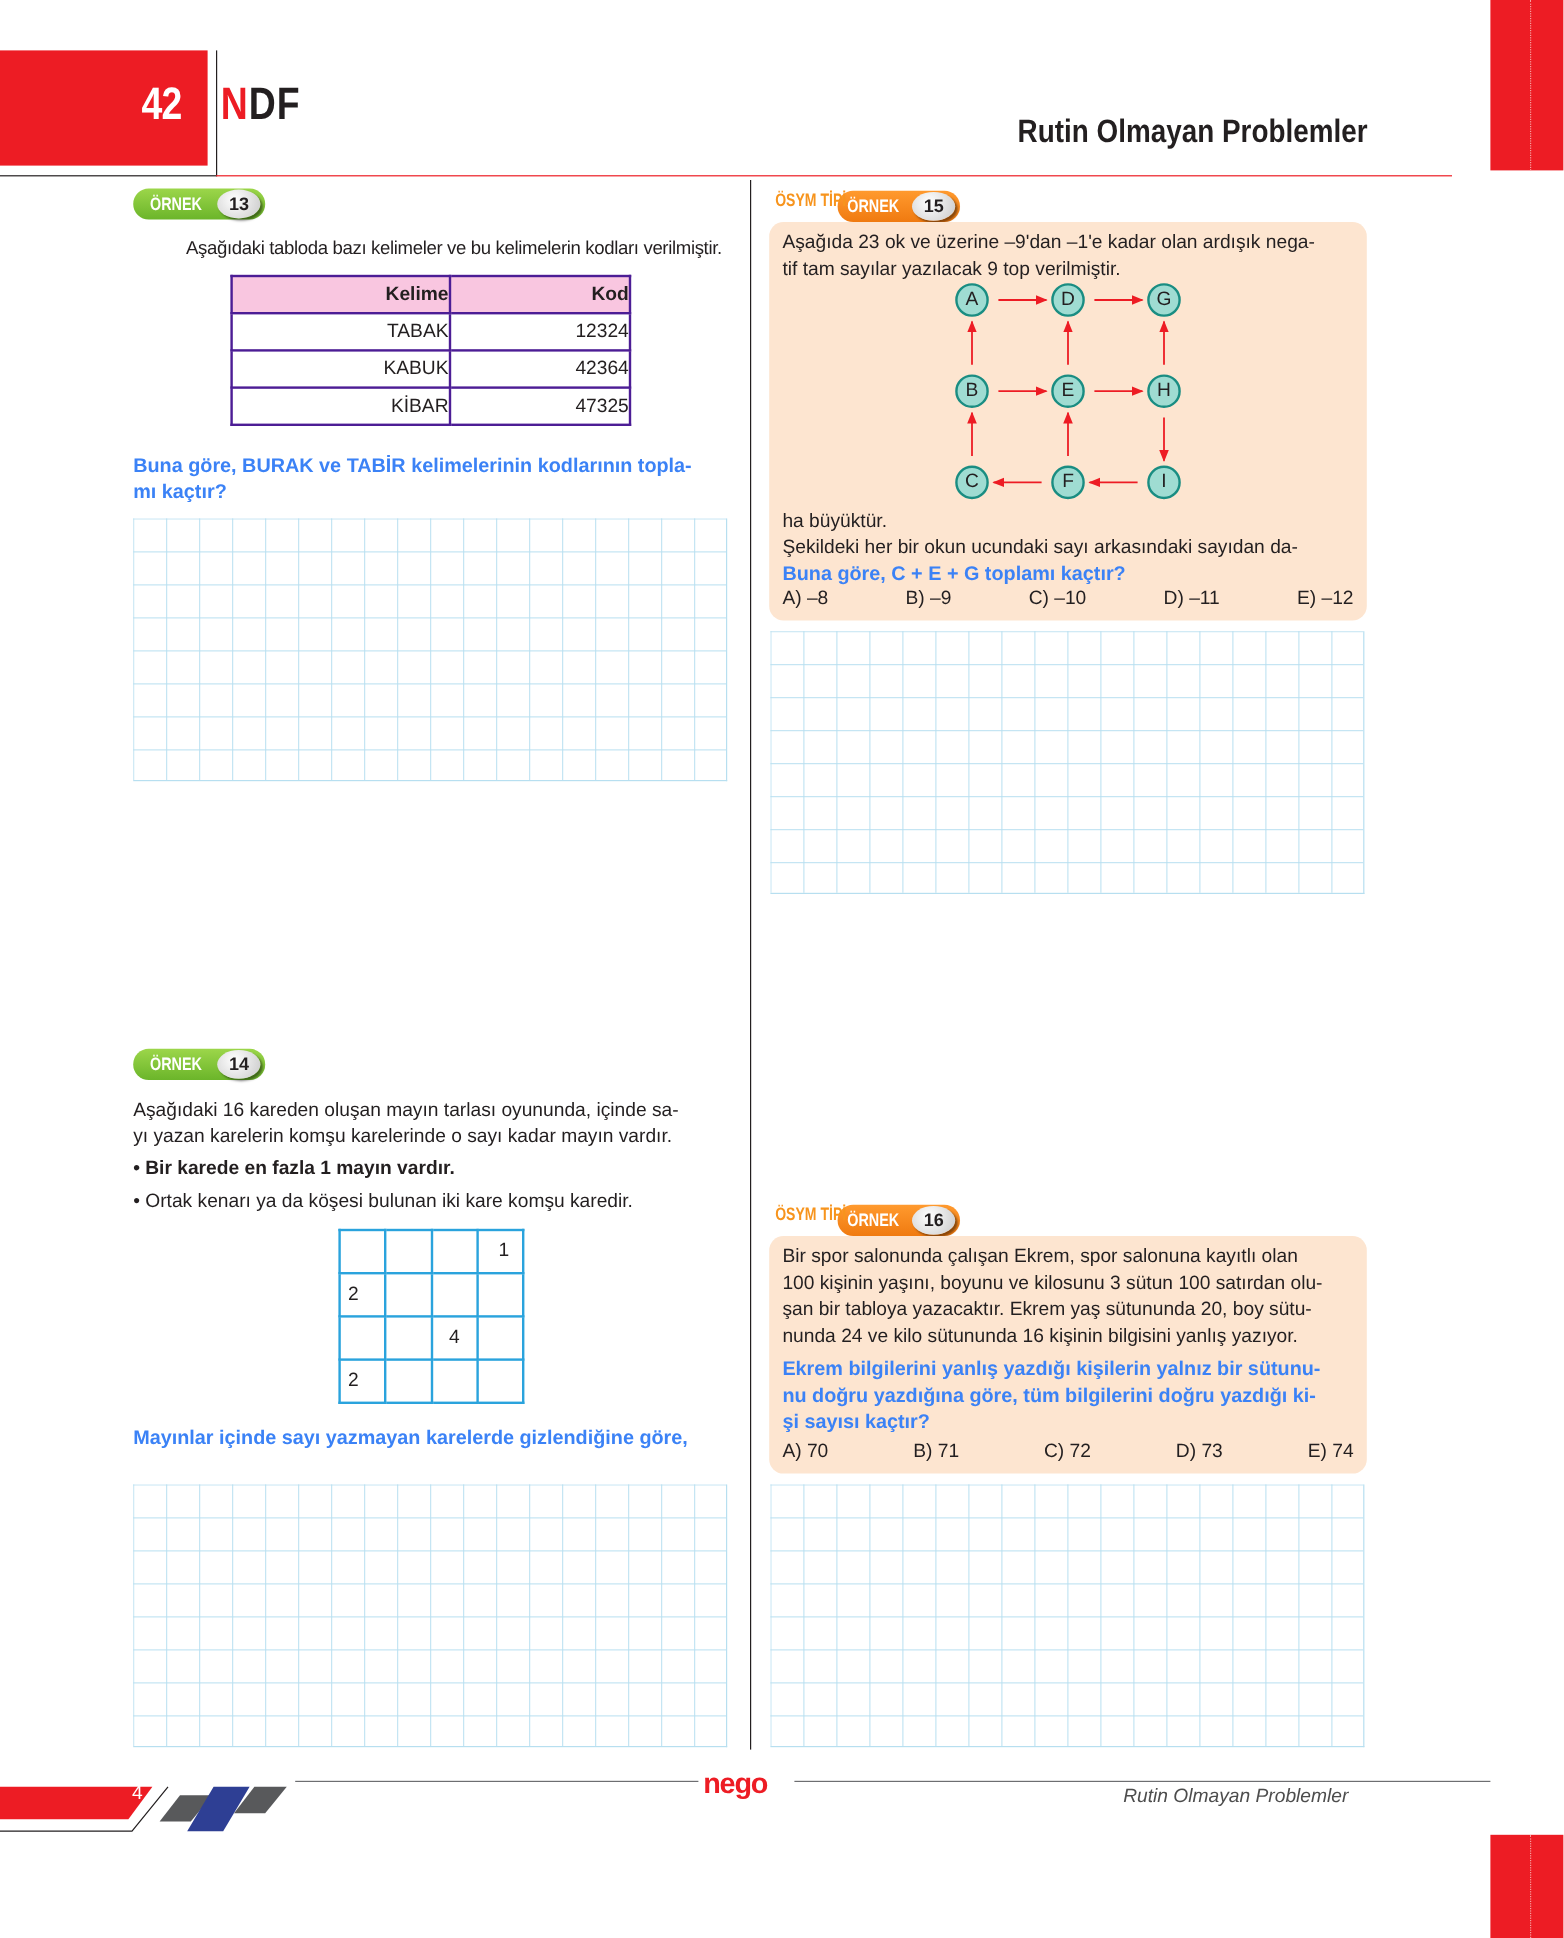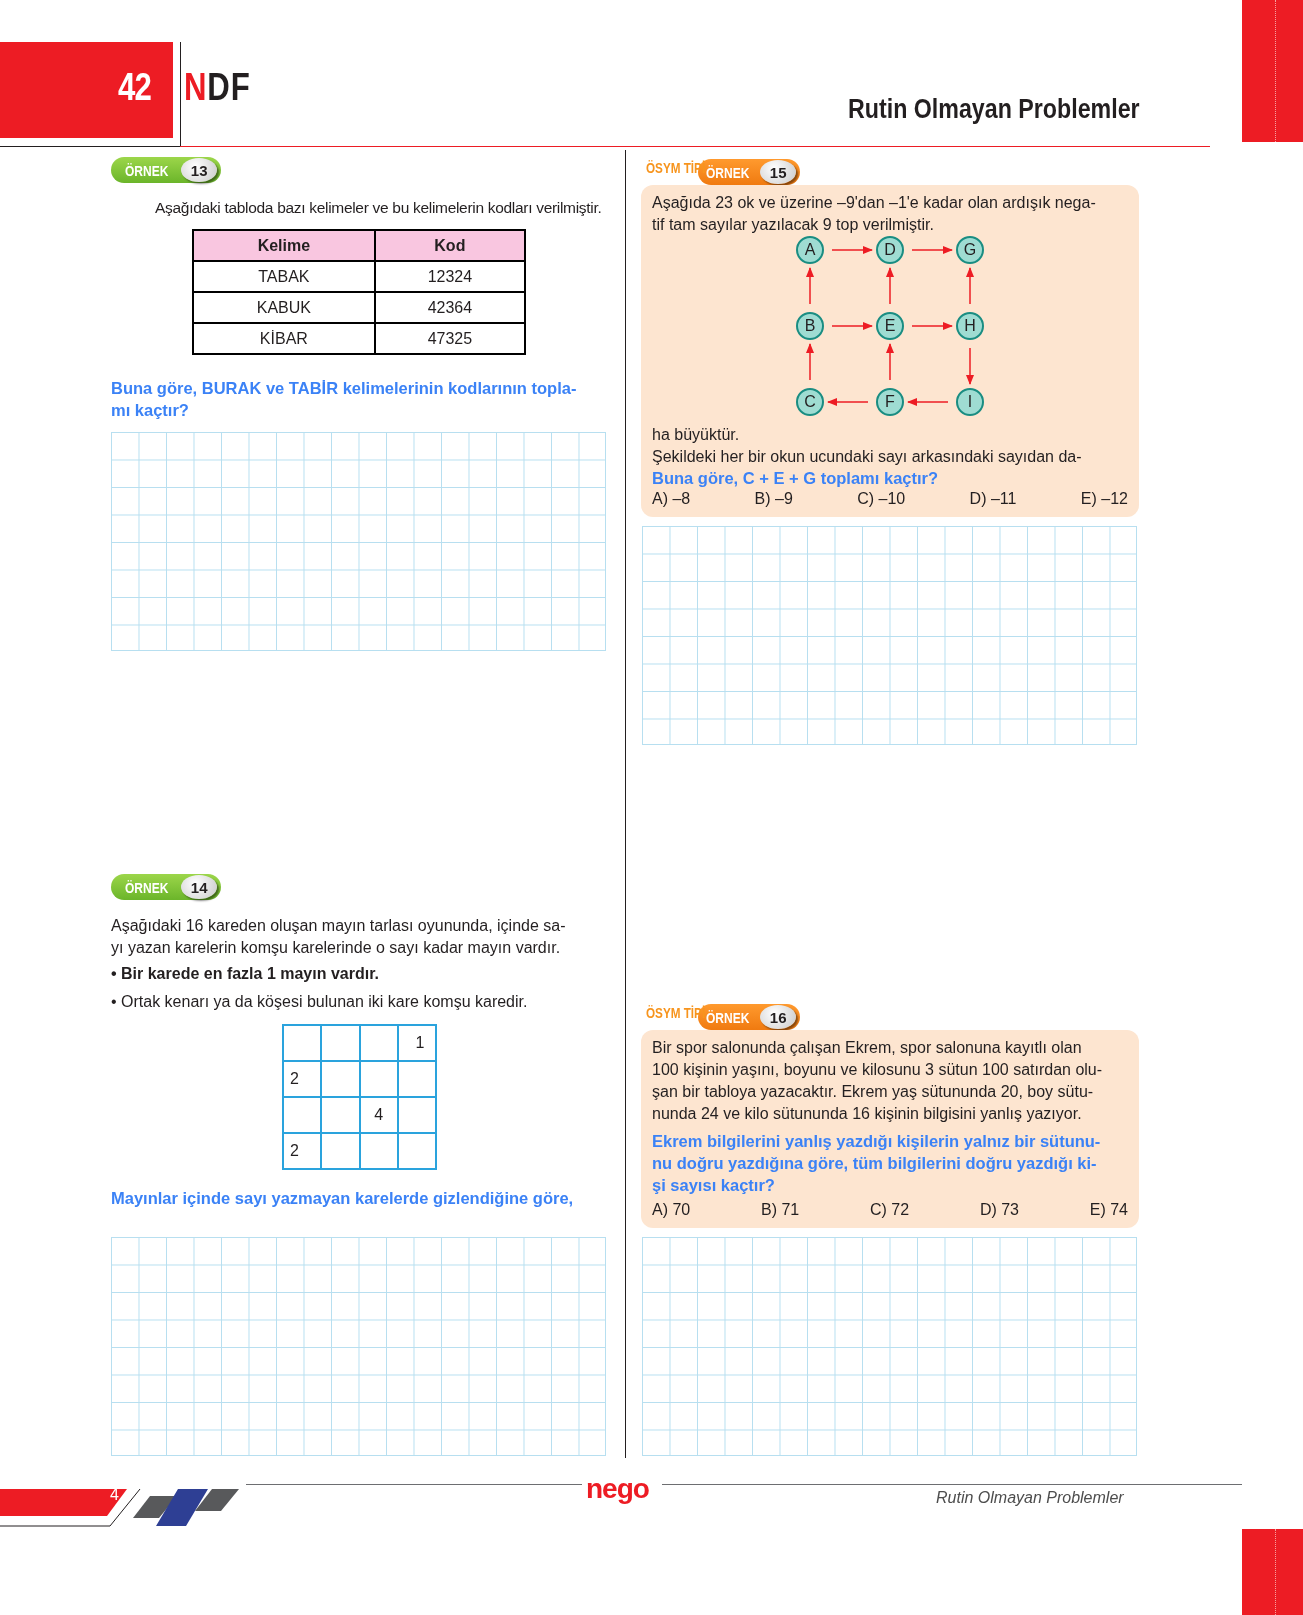--- a/index.html
+++ b/index.html
@@ -48,21 +48,21 @@
     box-shadow: 2px 2px 2px rgba(0,0,0,0.45); margin-left: 8px;
   }
   .osym-label { color: #f7941d; font-weight: bold; font-size: 15px; transform: scaleX(0.78); transform-origin: left; display: inline-block; width: 52px; white-space: nowrap; }
 
   
   .body-text { font-size: 16px; line-height: 22px; color: #231f20; }
   .q-bold { font-size: 16.5px; line-height: 22px; font-weight: bold; color: #3b82f6; }
 
   
   table.kt { border-collapse: collapse; position: absolute; left: 192px; top: 229px; width: 334px; }
-  table.kt td, table.kt th { border: 2px solid #000000; height: 29px; text-align: center; font-size: 16px; padding: 0; }
+  table.kt td, table.kt th { border: 2px solid #4c1d95; height: 29px; text-align: right; font-size: 16px; padding: 0; }
   table.kt th { background: #f9c6e0; font-weight: bold; }
 
   
   .grid-paper {
     background-color: #fff;
     background-image:
       linear-gradient(to right, #b7dff0 1px, transparent 1px),
       linear-gradient(to bottom, #b7dff0 1px, transparent 1px);
     background-size: 27.5px 27.5px;
     border-right: 1px solid #b7dff0; border-bottom: 1px solid #b7dff0;
@@ -81,21 +81,21 @@
 
   
   table.mf { border-collapse: collapse; position: absolute; left: 282px; top: 1024px; }
   table.mf td { border: 2px solid #2aa3dd; width: 36px; height: 36px; padding: 0 0 0 6px; font-size: 16px; text-align: left; box-sizing: border-box; }
   table.mf td.c3 { text-align: center; padding: 0; }
   table.mf td.c4 { text-align: center; padding: 0 0 0 6px; }
 
   .choices { display: flex; justify-content: space-between; font-size: 16px; align-items: center; }
   .foot-page { left: 110px; top: 1486px; color: #fff; font-size: 16px; }
   .foot-title { left: 936px; top: 1489px; font-size: 16px; font-style: italic; color: #4d4d4d; }
-  .nego { left: 586px; top: 1473px; font-size: 28px; font-weight: bold; color: #ed1c24; letter-spacing: -1px; }
+  .nego { left: 586px; top: 1473px; font-size: 24px; font-weight: bold; color: #ed1c24; letter-spacing: -1px; }
 </style>
 </head>
 <body>
 
 <div class="abs hdr-red"></div>
 <div class="abs hdr-num">42</div>
 <div class="abs hdr-vline"></div>
 <div class="abs hdr-brand"><span class="n">N</span><span class="df">DF</span></div>
 <div class="abs hdr-line-left"></div>
 <div class="abs hdr-line-right"></div>

